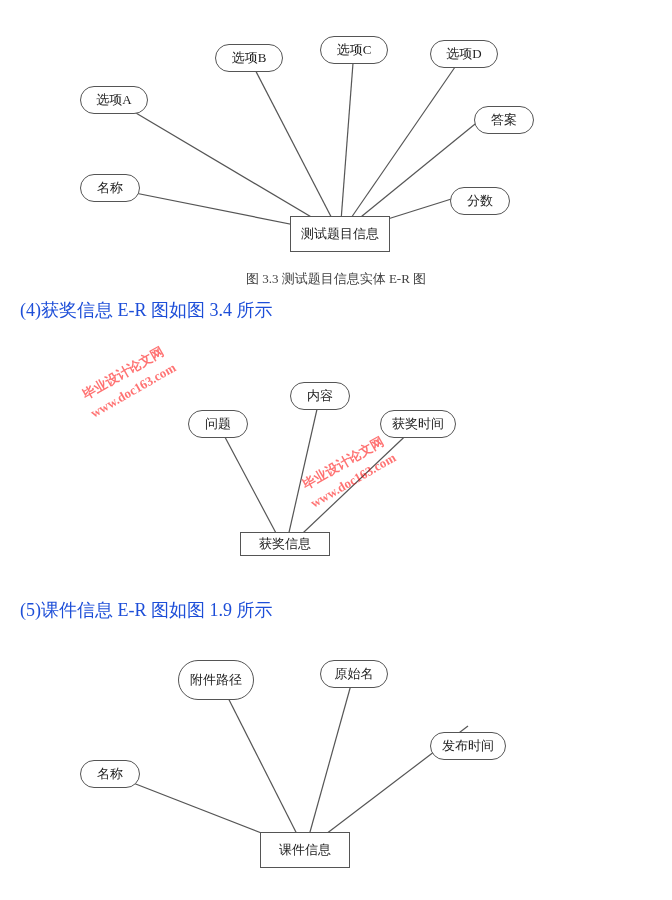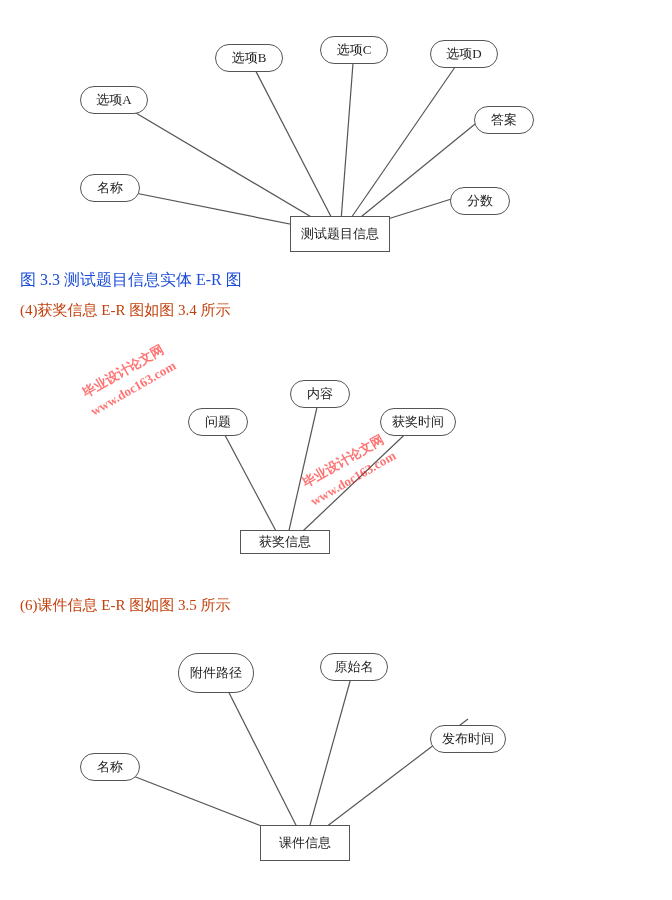--- a/index.html
+++ b/index.html
@@ -20,29 +20,29 @@
     }
 
     
     .er-diagram {
       position: relative;
       width: 100%;
       margin: 10px 0 4px 0;
     }
 
     .er-caption {
-      text-align: left;
-      font-size: 16px;
-      color: #1d4ed8;
+      text-align: center;
+      font-size: 13px;
+      color: #404040;
       margin: 2px 0 10px 0;
     }
 
     .section-label {
-      font-size: 15px;
-      color: #c2410c;
+      font-size: 18px;
+      color: #1d4ed8;
       margin: 6px 0 4px 0;
     }
 
     
     .node {
       position: absolute;
       background: #fff;
       border: 1.5px solid #555;
       border-radius: 20px;
       display: flex;
@@ -130,21 +130,21 @@
     <div class="watermark" style="top:30px;left:60px;">毕业设计论文网<br>www.doc163.com</div>
     <div class="watermark" style="top:120px;left:280px;">毕业设计论文网<br>www.doc163.com</div>
 
     <div class="node" style="left:270px;top:50px;width:60px;height:28px;">内容</div>
     <div class="node" style="left:168px;top:78px;width:60px;height:28px;">问题</div>
     <div class="node" style="left:360px;top:78px;width:76px;height:28px;">获奖时间</div>
 
     <div class="node entity" style="left:220px;top:200px;width:90px;height:24px;">获奖信息</div>
   </div>
 
-  <div class="section-label">(6)课件信息 E-R 图如图 3.5 所示</div>
+  <div class="section-label">(5)课件信息 E-R 图如图 1.9 所示</div>
 
   <div class="er-diagram" style="height:255px; margin-top:10px;">
     <svg class="er-lines">
 
       <line x1="285" y1="218" x2="196" y2="42" stroke="#555" stroke-width="1.2"></line>
 
       <line x1="285" y1="218" x2="334" y2="42" stroke="#555" stroke-width="1.2"></line>
 
       <line x1="285" y1="218" x2="448" y2="94" stroke="#555" stroke-width="1.2"></line>
 

